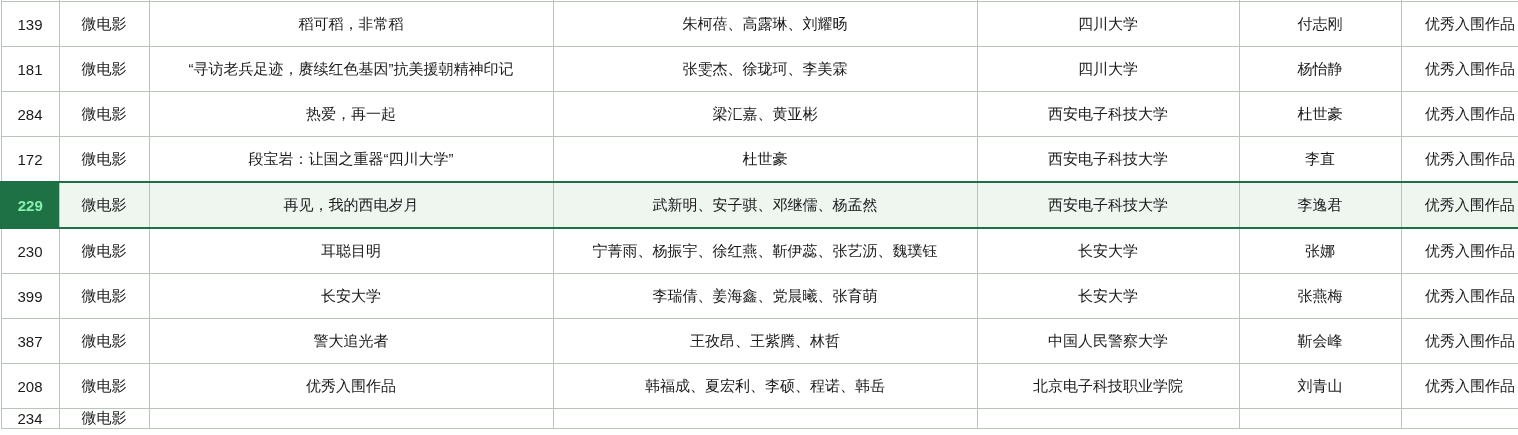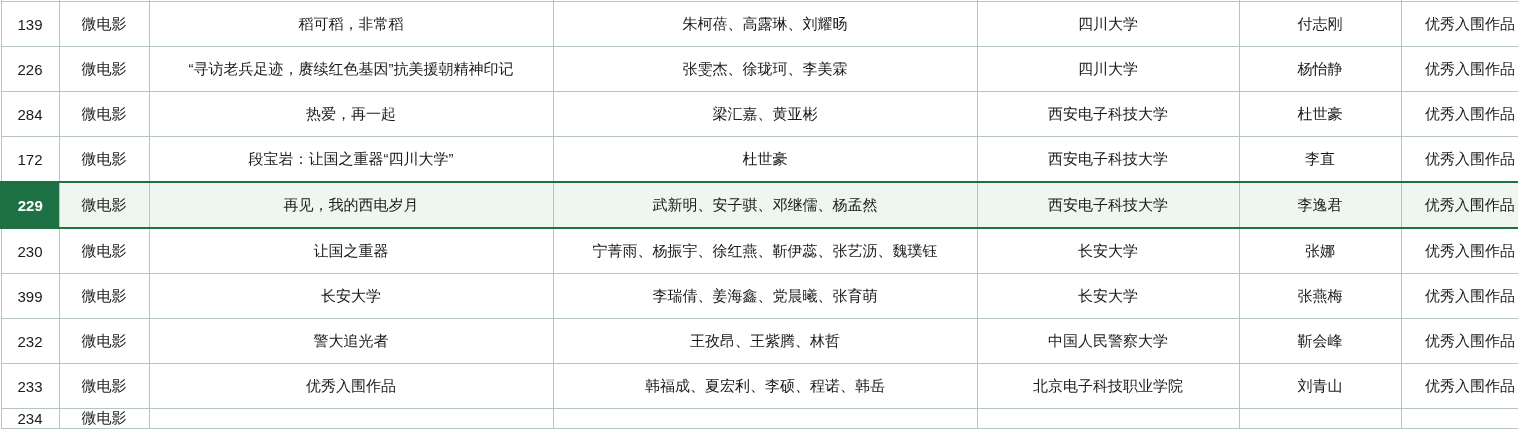--- a/index.html
+++ b/index.html
@@ -48,21 +48,21 @@
     font-size: 14px;
     color: #333;
   }
   tr.highlight td {
     background: #eef6ef;
     border-top: 2px solid #1e7145;
     border-bottom: 2px solid #1e7145;
   }
   tr.highlight td.idx {
     background: #1e7145;
-    color: #ffffff;
+    color: #86efac;
     font-weight: bold;
     border-left: 2px solid #1e7145;
     border-top: 2px solid #1e7145;
     border-bottom: 2px solid #1e7145;
   }
   tr.highlight td.last {
     border-right: 2px solid #1e7145;
   }
   tr.clipped-top td {
     height: 22px;
@@ -100,21 +100,21 @@
       <tr>
         <td class="idx">139</td>
         <td>微电影</td>
         <td>稻可稻，非常稻</td>
         <td>朱柯蓓、高露琳、刘耀旸</td>
         <td>四川大学</td>
         <td>付志刚</td>
         <td class="last">优秀入围作品</td>
       </tr>
       <tr>
-        <td class="idx">226</td>
+        <td class="idx">181</td>
         <td>微电影</td>
         <td>“寻访老兵足迹，赓续红色基因”抗美援朝精神印记</td>
         <td>张雯杰、徐珑珂、李美霖</td>
         <td>四川大学</td>
         <td>杨怡静</td>
         <td class="last">优秀入围作品</td>
       </tr>
       <tr>
         <td class="idx">284</td>
         <td>微电影</td>
@@ -138,46 +138,46 @@
         <td>微电影</td>
         <td>再见，我的西电岁月</td>
         <td>武新明、安子骐、邓继儒、杨孟然</td>
         <td>西安电子科技大学</td>
         <td>李逸君</td>
         <td class="last">优秀入围作品</td>
       </tr>
       <tr>
         <td class="idx">230</td>
         <td>微电影</td>
-        <td>让国之重器</td>
+        <td>耳聪目明</td>
         <td>宁菁雨、杨振宇、徐红燕、靳伊蕊、张艺沥、魏璞钰</td>
         <td>长安大学</td>
         <td>张娜</td>
         <td class="last">优秀入围作品</td>
       </tr>
       <tr>
         <td class="idx">399</td>
         <td>微电影</td>
         <td>长安大学</td>
         <td>李瑞倩、姜海鑫、党晨曦、张育萌</td>
         <td>长安大学</td>
         <td>张燕梅</td>
         <td class="last">优秀入围作品</td>
       </tr>
       <tr>
-        <td class="idx">232</td>
+        <td class="idx">387</td>
         <td>微电影</td>
         <td>警大追光者</td>
         <td>王孜昂、王紫腾、林哲</td>
         <td>中国人民警察大学</td>
         <td>靳会峰</td>
         <td class="last">优秀入围作品</td>
       </tr>
       <tr>
-        <td class="idx">233</td>
+        <td class="idx">208</td>
         <td>微电影</td>
         <td>优秀入围作品</td>
         <td>韩福成、夏宏利、李硕、程诺、韩岳</td>
         <td>北京电子科技职业学院</td>
         <td>刘青山</td>
         <td class="last">优秀入围作品</td>
       </tr>
       <tr class="clipped-bottom">
         <td class="idx">234</td>
         <td>微电影</td>

